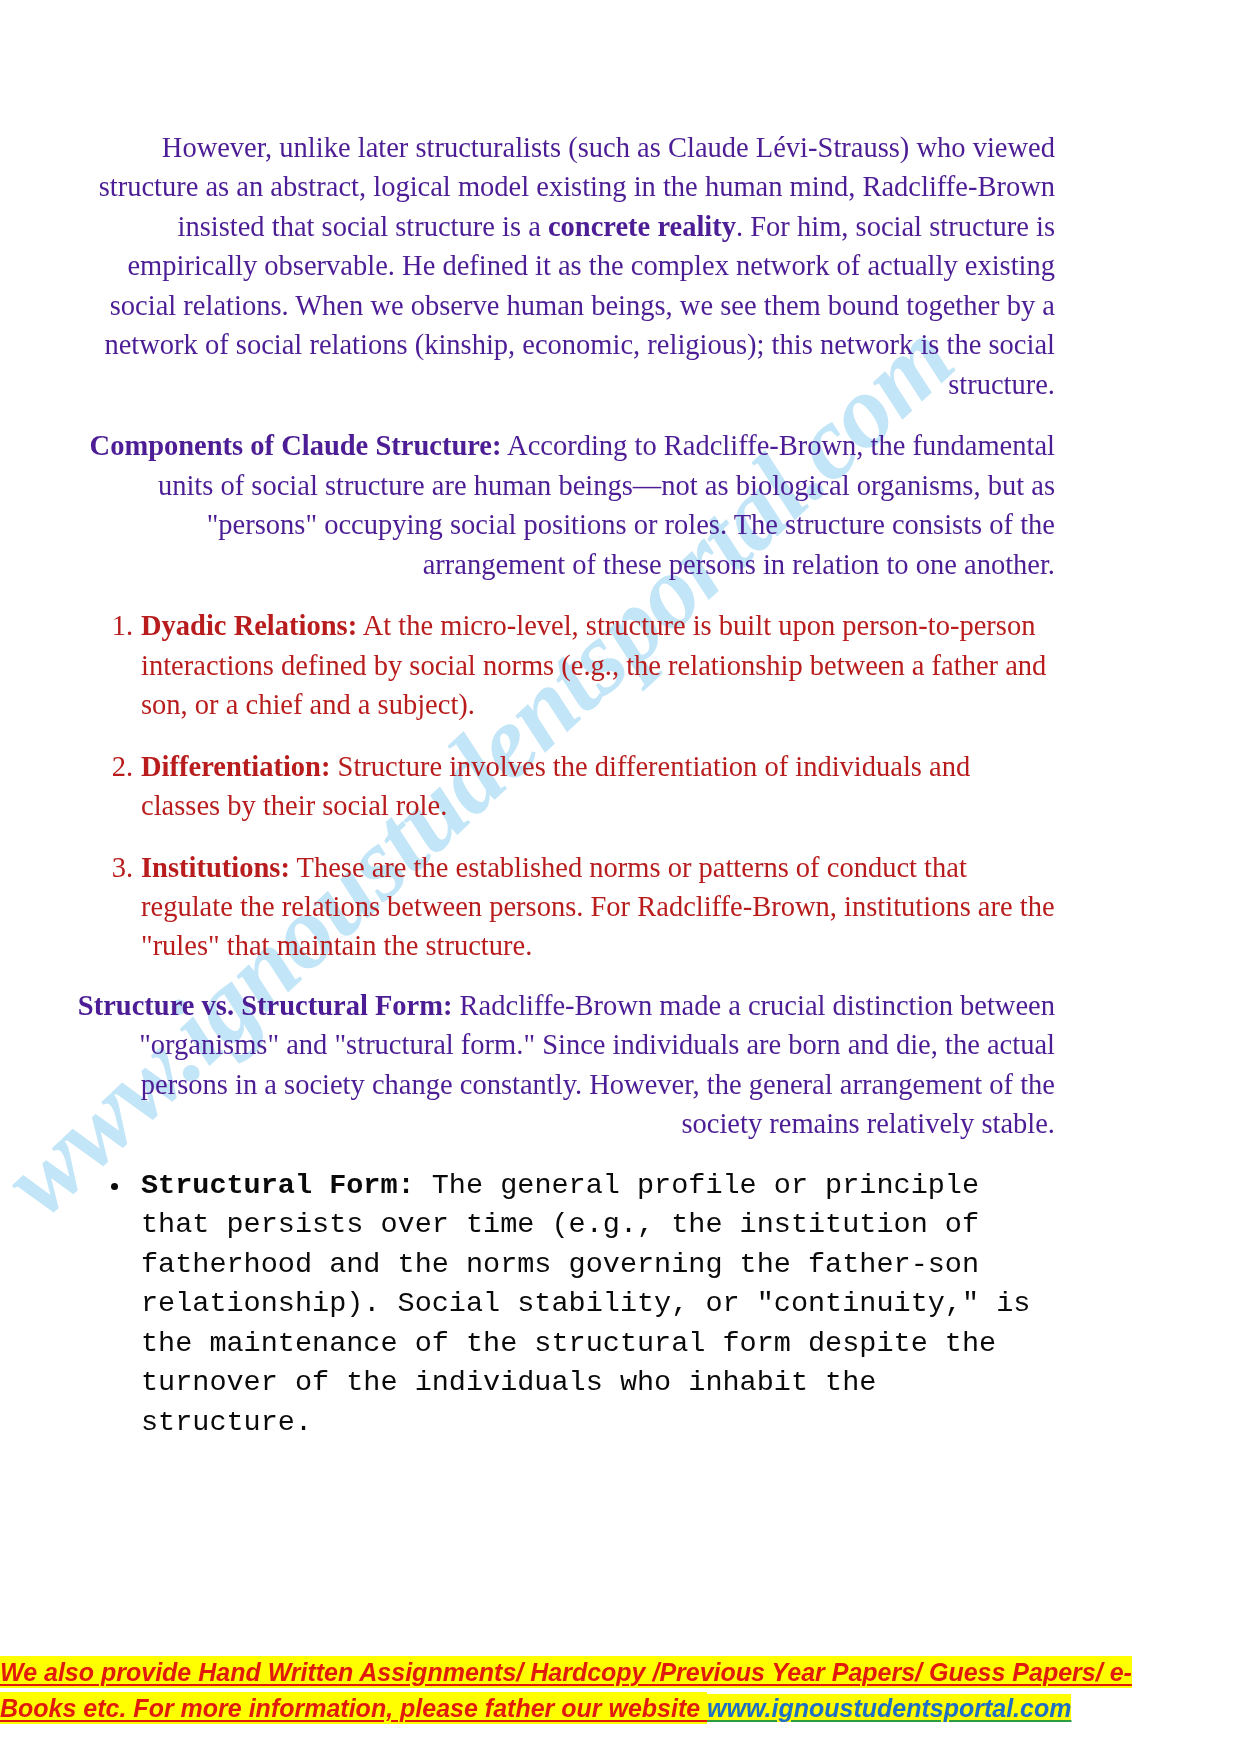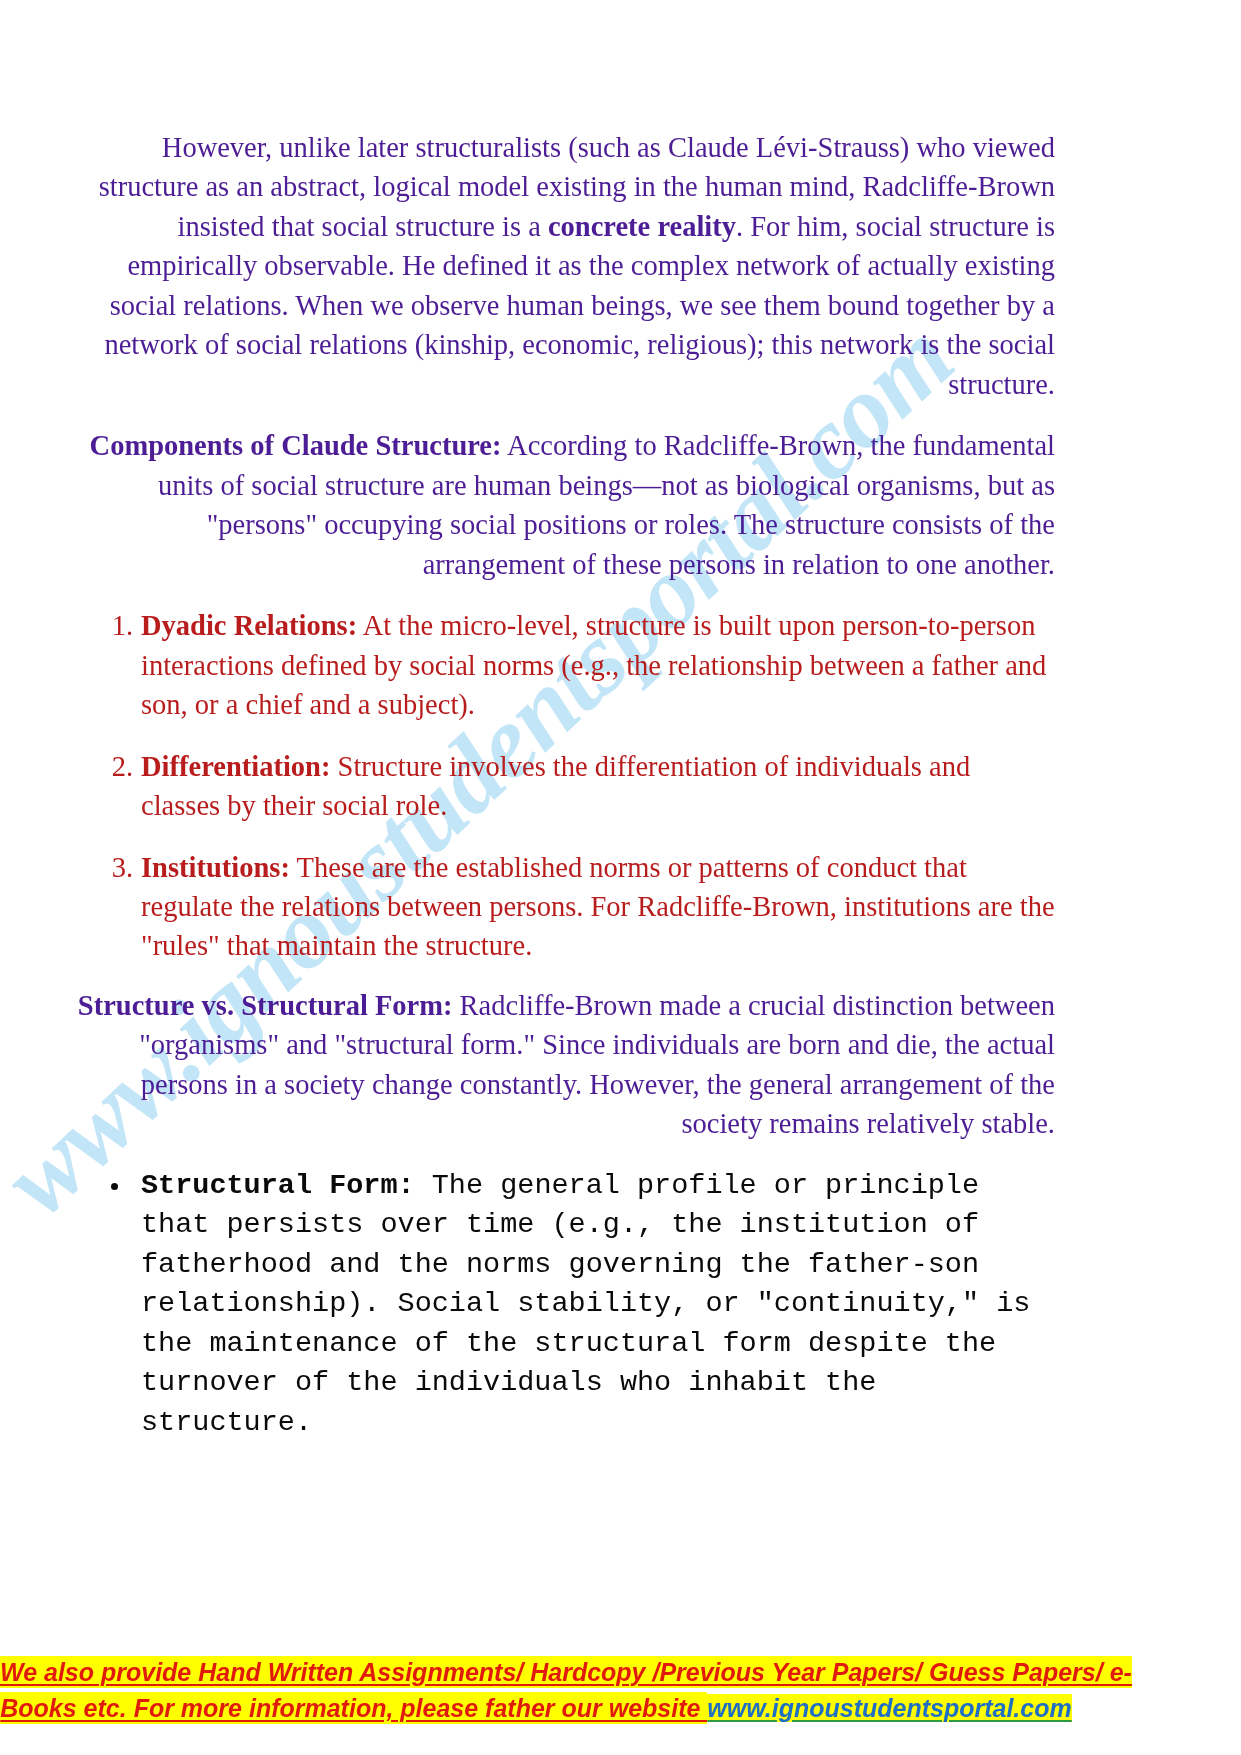--- a/index.html
+++ b/index.html
@@ -125,21 +125,20 @@
     border-radius: 50%;
   }
 
   
   .footer-banner {
     position: absolute;
     left: 0;
     top: 1655px;
     width: 1072px;
     z-index: 5;
-    text-align: center;
     font-family: "Liberation Sans", "DejaVu Sans", sans-serif;
   }
   .footer-line {
     display: block;
     font-size: 25px;
     line-height: 1.42;
     font-style: italic;
     font-weight: 700;
   }
   .footer-seg {

